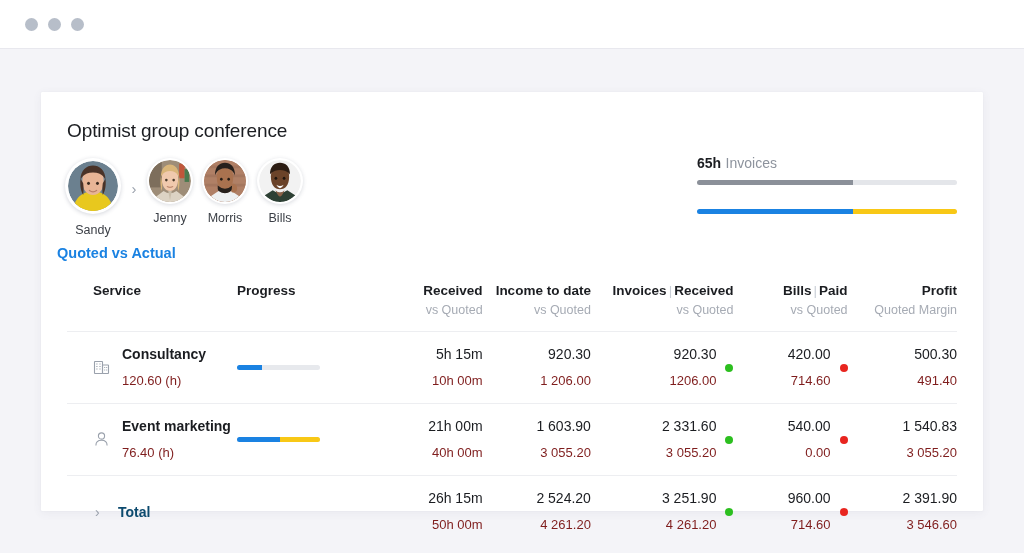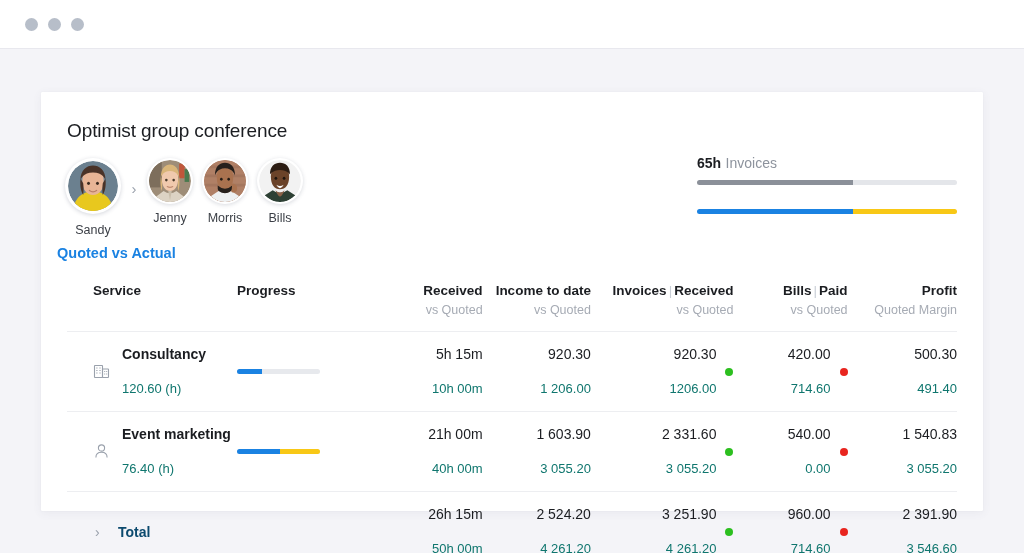--- a/index.html
+++ b/index.html
@@ -88,21 +88,21 @@
   .col-num { text-align: right; }
   .c-qty { width: 112px; }
   .c-income { width: 118px; }
   .c-invoices { width: 146px; }
   .c-bills { width: 122px; }
   .c-profit { width: 120px; }
 
   table.data tbody tr { border-top: 1px solid #edeef1; }
   table.data td { padding: 13px 0 13px; vertical-align: middle; height: 55px; }
   .cell-main { font-size: 14px; color: #1b1d21; line-height: 19px; }
-  .cell-sub { font-size: 13px; color: #0f766e; line-height: 18px; margin-top: 16px; }
+  .cell-sub { font-size: 13px; color: #7f1d1d; line-height: 18px; margin-top: 8px; }
   .cell-num .cell-main { font-weight: 400; }
 
   .svc { display: flex; align-items: center; gap: 12px; }
   .svc-icon { width: 17px; height: 17px; flex: 0 0 17px; color: #9aa1ac; display: block; }
   .svc-text .cell-main { font-weight: bold; }
   .svc-text .cell-sub { font-weight: 400; }
 
   .rowbar { width: 83px; height: 5px; border-radius: 3px; display: flex; overflow: hidden; background: #e7e9ed; }
   .rowbar-seg { height: 100%; }
 

